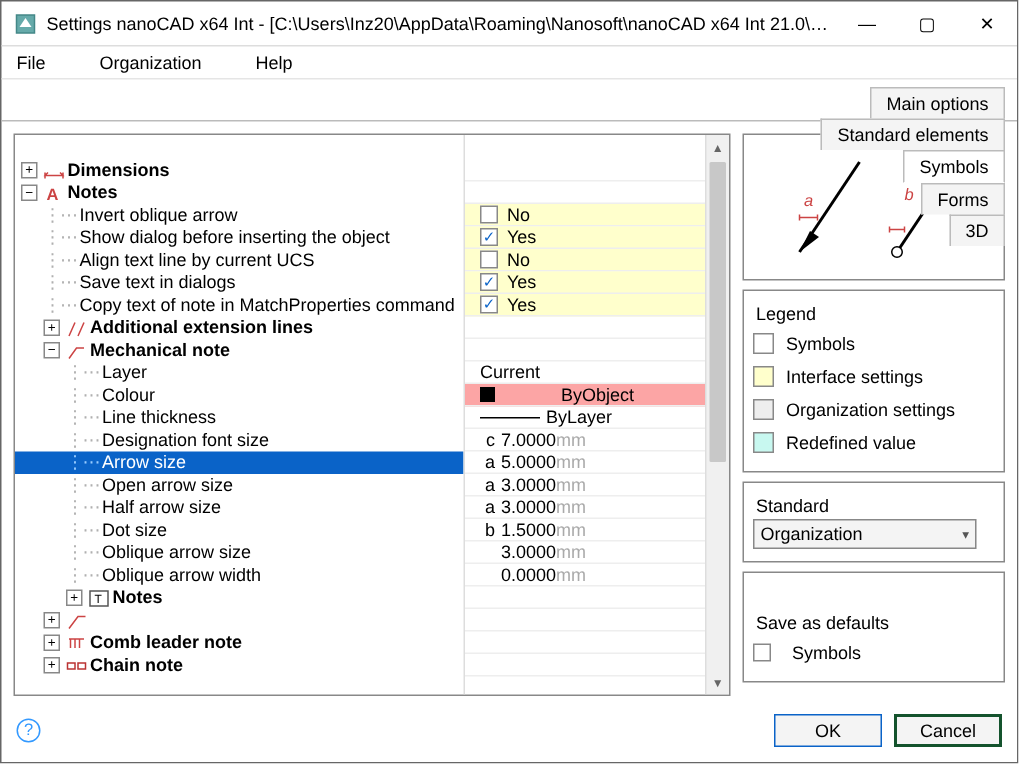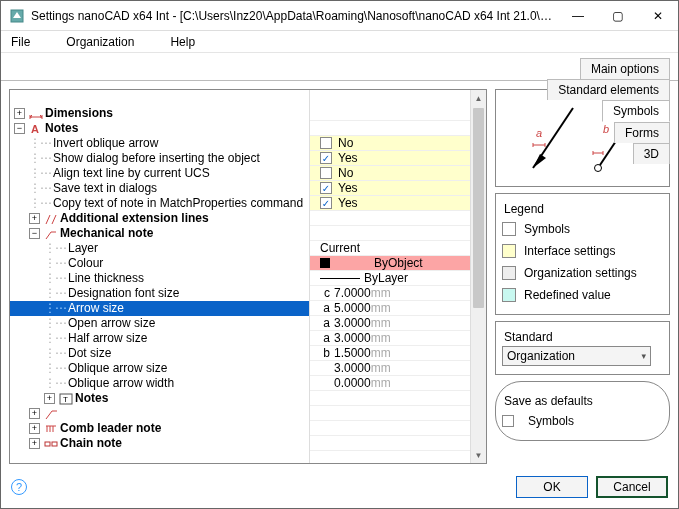--- a/index.html
+++ b/index.html
@@ -133,21 +133,21 @@
   .group-title { font-size:12px; margin:4px 0 2px 2px; }
   .legendbox { padding: 4px 6px 8px 6px; }
   .legrow { display:flex; align-items:center; gap:8px; height:22px; font-size:12px; }
   .legsw { width:14px; height:14px; border:1px solid #888; }
   .stdbox { padding: 4px 18px 8px 6px; }
   .combo {
     border:1px solid #888; height:20px; display:flex; align-items:center;
     justify-content:space-between; padding:0 4px; font-size:12px; background:#f4f4f4;
   }
   .combo .arrow { font-size:9px; color:#555; }
-  .savebox { padding: 8px 6px 8px 6px; border-radius: 26px; }
+  .savebox { padding: 22px 6px 8px 6px; }
   .footer {
     height: 36px;
     display:flex; align-items:center; padding:0 10px 6px 10px;
     gap:8px;
   }
   .footer .spacer { flex:1; }
   .btn {
     min-width: 72px; height:22px; border:2px solid #14532d; background:#f4f4f4;
     display:flex; align-items:center; justify-content:center; font-size:12px;
   }

